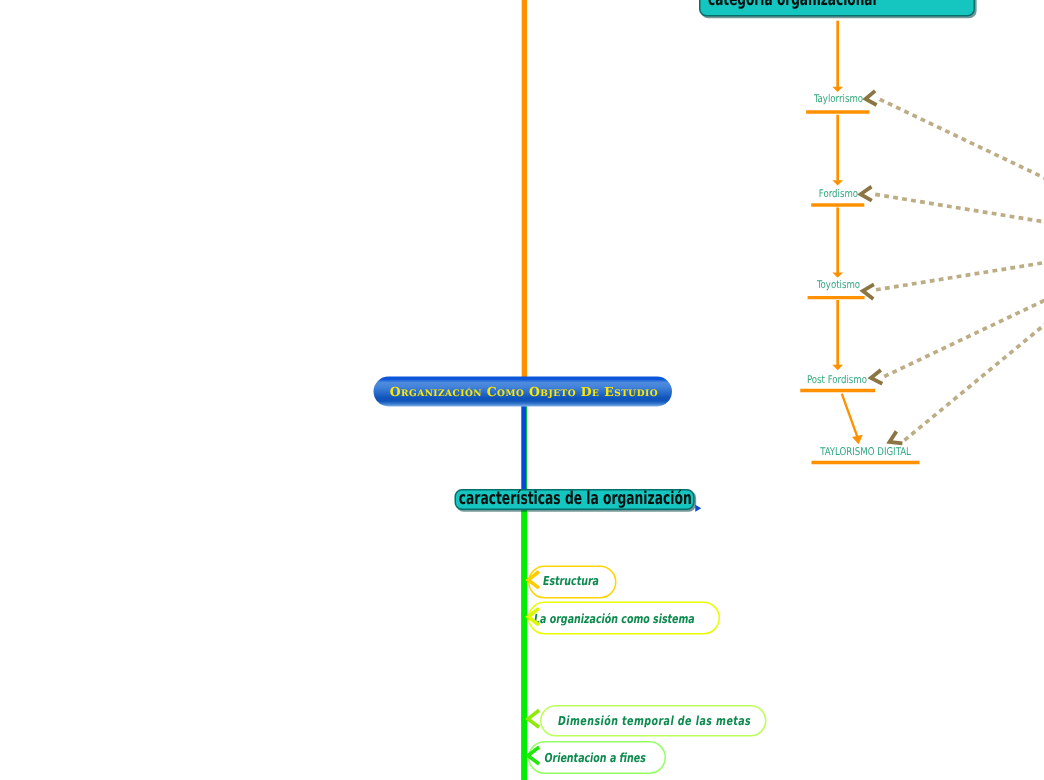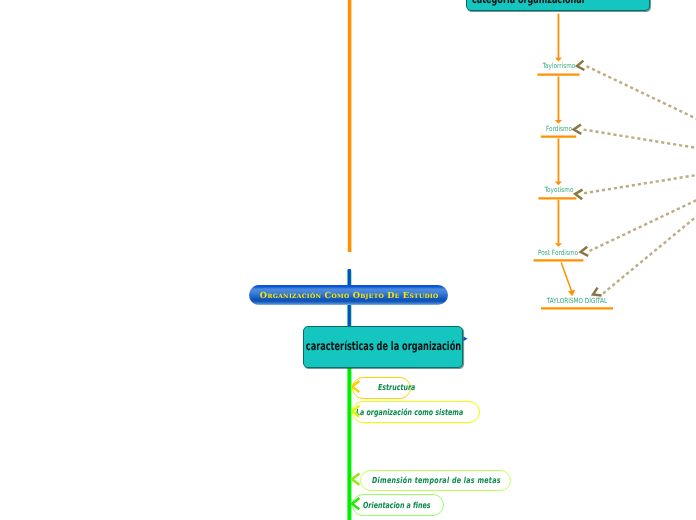--- a/index.html
+++ b/index.html
@@ -11,27 +11,27 @@
   
   .root-node span,.central-node span,.tr-node span,.tl-label,.pill span{
      -webkit-font-smoothing:antialiased;}
   svg.layer{position:absolute;left:0;top:0;width:696px;height:520px;overflow:visible;}
 
   
   .root-node{position:absolute;left:249px;top:250.5px;width:199px;height:20.5px;
      border-radius:10.25px;
      background:linear-gradient(to bottom,#0a55d8 0%,#0a55d8 9%,#4e8bdd 20%,#4584da 33%,#2a6fce 52%,#0f53ba 72%,#1055b8 82%,#3d7ed0 92%,#8ab3ea 100%);
      
-     display:flex;align-items:center;justify-content:center;margin-top:34px;}
+     display:flex;align-items:center;justify-content:center;}
   .root-node span{color:#ffe800;font-size:8.3px;font-weight:bold;letter-spacing:0.32px;
      font-family:"DejaVu Serif",serif;white-space:nowrap;line-height:1;
      font-variant:small-caps;padding-left:1.5px;position:relative;top:0.6px;transform:translateZ(0);}
 
   
-  .central-node{position:absolute;left:303px;top:325.5px;width:160px;height:42px;
+  .central-node{position:absolute;left:303px;top:325.5px;width:160px;height:14px;
      background:#14c6bf;border:1.7px solid #046e6a;border-radius:5px;box-sizing:border-box;
      display:flex;align-items:center;justify-content:center;
      box-shadow:1.1px 1.1px 0 rgba(2,70,67,.55);}
   .central-node span{color:#06100f;font-size:11.9px;font-weight:bold;white-space:nowrap;
      font-family:"DejaVu Sans Condensed","DejaVu Sans",sans-serif;letter-spacing:0px;
      line-height:1;transform:scaleX(0.765) translateZ(0);display:inline-block;}
 
   
   .tr-node{position:absolute;left:466px;top:-17px;width:184px;height:28px;
      background:#14c6bf;border:1.7px solid #046e6a;border-radius:5px;box-sizing:border-box;
@@ -124,21 +124,21 @@
   <div class="tr-node">
     <span>categoría organizacional</span>
   </div>
 
   <div class="tl-label" style="left:559.2px;top:62.2px;"><span>Taylorrismo</span></div>
   <div class="tl-label" style="left:558.5px;top:125.1px;"><span>Fordismo</span></div>
   <div class="tl-label" style="left:558.5px;top:186.3px;"><span>Toyotismo</span></div>
   <div class="tl-label" style="left:558.4px;top:248.8px;"><span>Post Fordismo</span></div>
   <div class="tl-label" style="left:576.5px;top:297.4px;"><span>TAYLORISMO DIGITAL</span></div>
 
-  <div class="pill" style="left:351.5px;top:376.5px;width:59px;height:22px;border:1.45px solid #ffd400;border-radius:11px;padding-left:25px;">
+  <div class="pill" style="left:351.5px;top:376.5px;width:59px;height:22px;border:1.45px solid #ffd400;border-radius:11px;padding-left:9px;">
     <span>Estructura</span>
   </div>
   <div class="pill" style="left:351.5px;top:401px;width:128.5px;height:22px;border:1.45px solid #e7ff00;border-radius:11px;padding-left:3px;">
     <span>La organización como sistema</span>
   </div>
   <div class="pill" style="left:360px;top:469.5px;width:151px;height:21px;border:1.45px solid #bdff5a;border-radius:10.5px;padding-left:10.6px;">
     <span style="letter-spacing:0.36px;">Dimensión temporal de las metas</span>
   </div>
   <div class="pill" style="left:351.5px;top:494px;width:92px;height:22px;border:1.45px solid #95ff66;border-radius:11px;padding-left:10.6px;">
     <span>Orientacion a fines</span>

